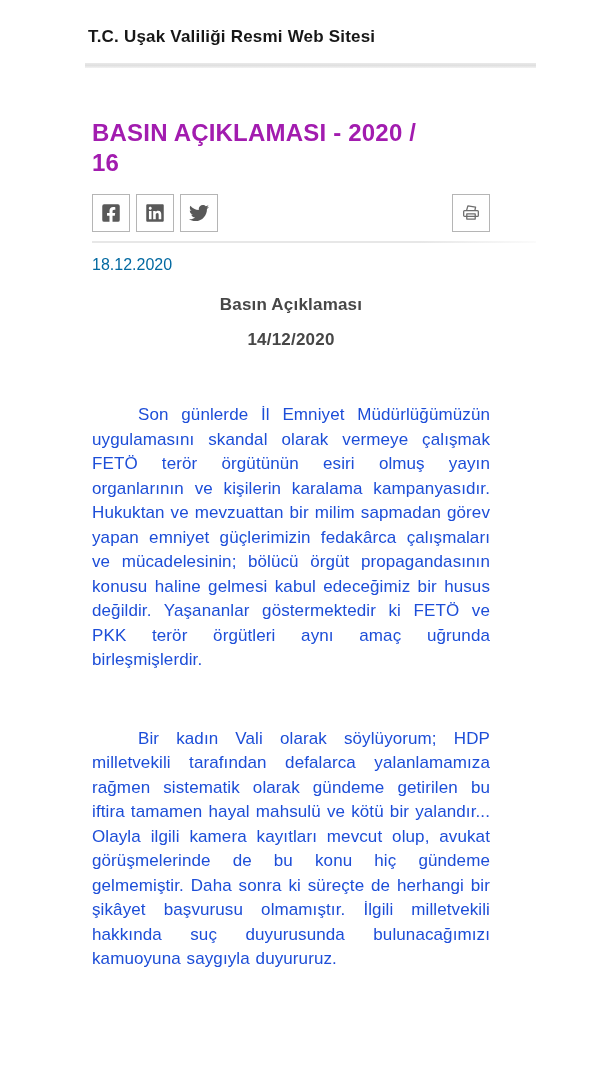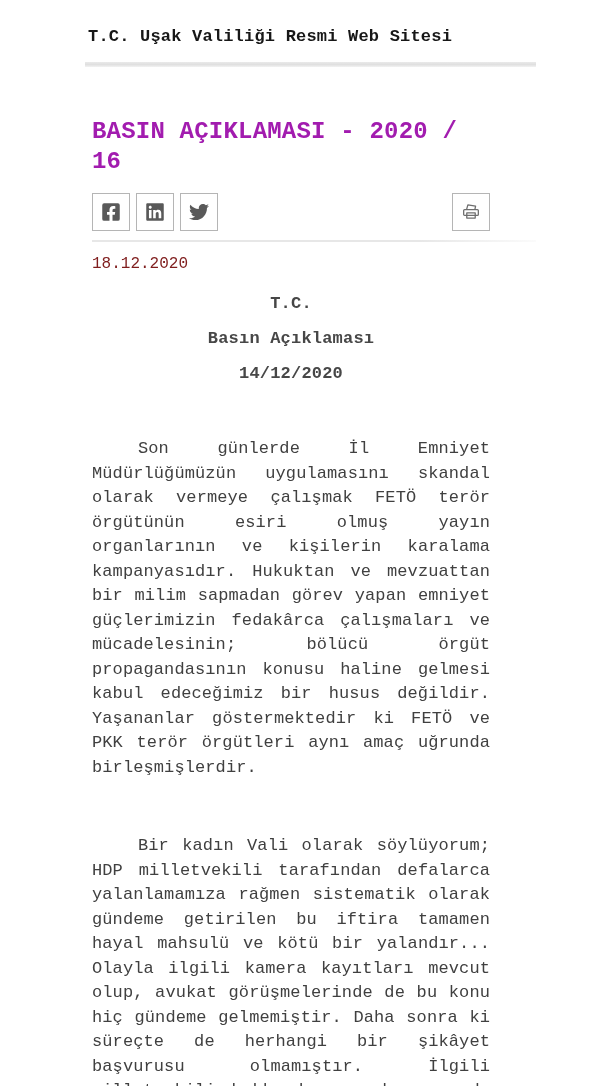--- a/index.html
+++ b/index.html
@@ -7,21 +7,20 @@
     width: 600px;
     background: #ffffff;
     font-family: "Liberation Sans", "DejaVu Sans", sans-serif;
   }
   .page {
     position: relative;
     width: 536px;
     height: 1086px;
     background: #ffffff;
     overflow: hidden;
-    font-family: Liberation Mono, monospace;
   }
   
   .site-header {
     padding: 27px 0 0 88px;
   }
   .site-title {
     font-size: 17px;
     font-weight: bold;
     color: #171717;
     letter-spacing: 0.2px;
@@ -68,41 +67,41 @@
   .share-spacer { flex: 1; }
   .row-divider {
     margin-top: 9px;
     height: 2px;
     width: 468px;
     background: linear-gradient(to right, #e7e7e7 70%, rgba(231,231,231,0));
   }
   .pub-date {
     margin-top: 13px;
     font-size: 16px;
-    color: #7f1d1d;
+    color: #0369a1;
   }
   
   .doc-heading {
     margin-top: 22px;
     text-align: center;
   }
   .doc-heading p {
     font-size: 17px;
     font-weight: bold;
     color: #474747;
     margin-bottom: 17px;
     line-height: 18px;
     letter-spacing: 0.2px;
   }
   
   .body-par {
     margin-top: 54px;
     font-size: 17px;
     line-height: 24.5px;
-    color: #404040;
+    color: #1d4ed8;
     text-align: justify;
     text-indent: 46px;
     letter-spacing: 0.1px;
     word-spacing: 1px;
   }
   .body-par + .body-par { }
 </style>
 </head>
 <body>
 
@@ -151,21 +150,20 @@
           </svg>
         </span>
       </button>
     </div>
 
     <div class="row-divider"></div>
 
     <div class="pub-date">18.12.2020</div>
 
     <div class="doc-heading">
-      <p>T.C.</p>
       <p>Basın Açıklaması</p>
       <p>14/12/2020</p>
     </div>
 
     <p class="body-par">Son günlerde İl Emniyet Müdürlüğümüzün uygulamasını skandal olarak vermeye çalışmak FETÖ terör örgütünün esiri olmuş yayın organlarının ve kişilerin karalama kampanyasıdır. Hukuktan ve mevzuattan bir milim sapmadan görev yapan emniyet güçlerimizin fedakârca çalışmaları ve mücadelesinin; bölücü örgüt propagandasının konusu haline gelmesi kabul edeceğimiz bir husus değildir. Yaşananlar göstermektedir ki FETÖ ve PKK terör örgütleri aynı amaç uğrunda birleşmişlerdir.</p>
 
     <p class="body-par">Bir kadın Vali olarak söylüyorum; HDP milletvekili tarafından defalarca yalanlamamıza rağmen sistematik olarak gündeme getirilen bu iftira tamamen hayal mahsulü ve kötü bir yalandır... Olayla ilgili kamera kayıtları mevcut olup, avukat görüşmelerinde de bu konu hiç gündeme gelmemiştir. Daha sonra ki süreçte de herhangi bir şikâyet başvurusu olmamıştır. İlgili milletvekili hakkında suç duyurusunda bulunacağımızı kamuoyuna saygıyla duyururuz.</p>
 
   </main>
 </div>

